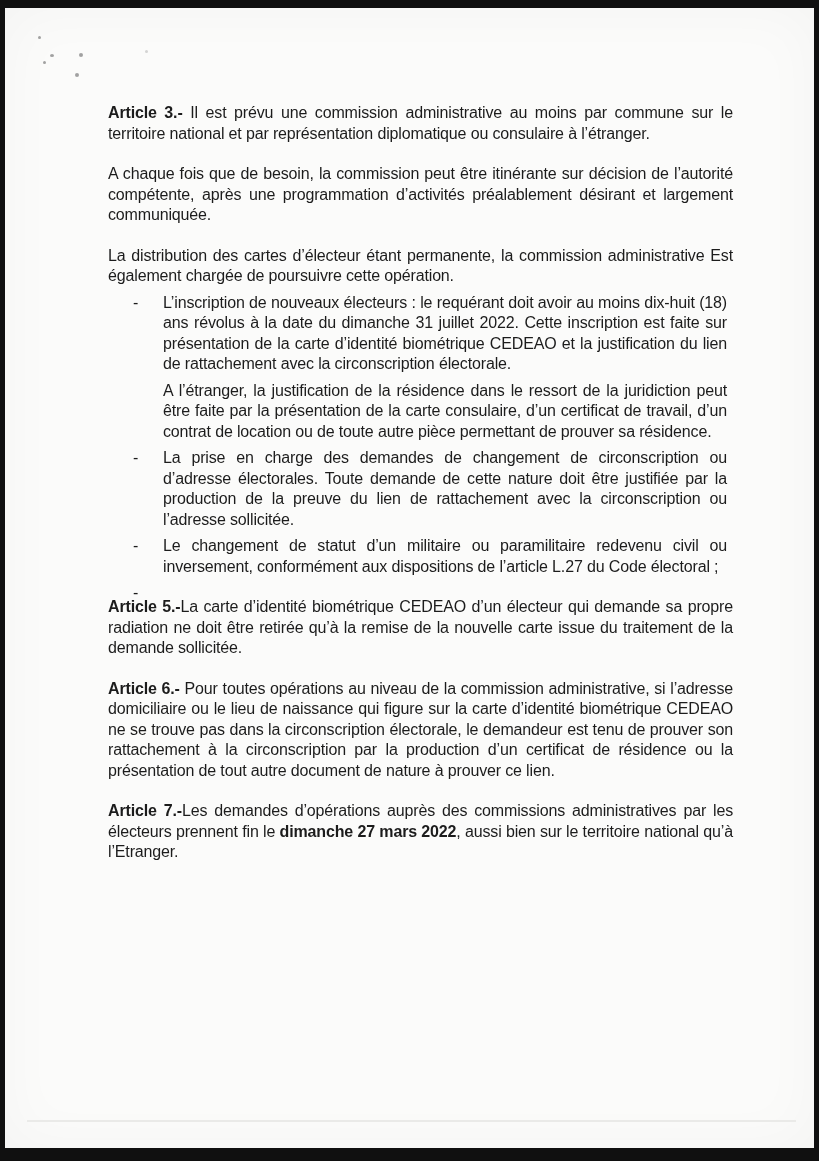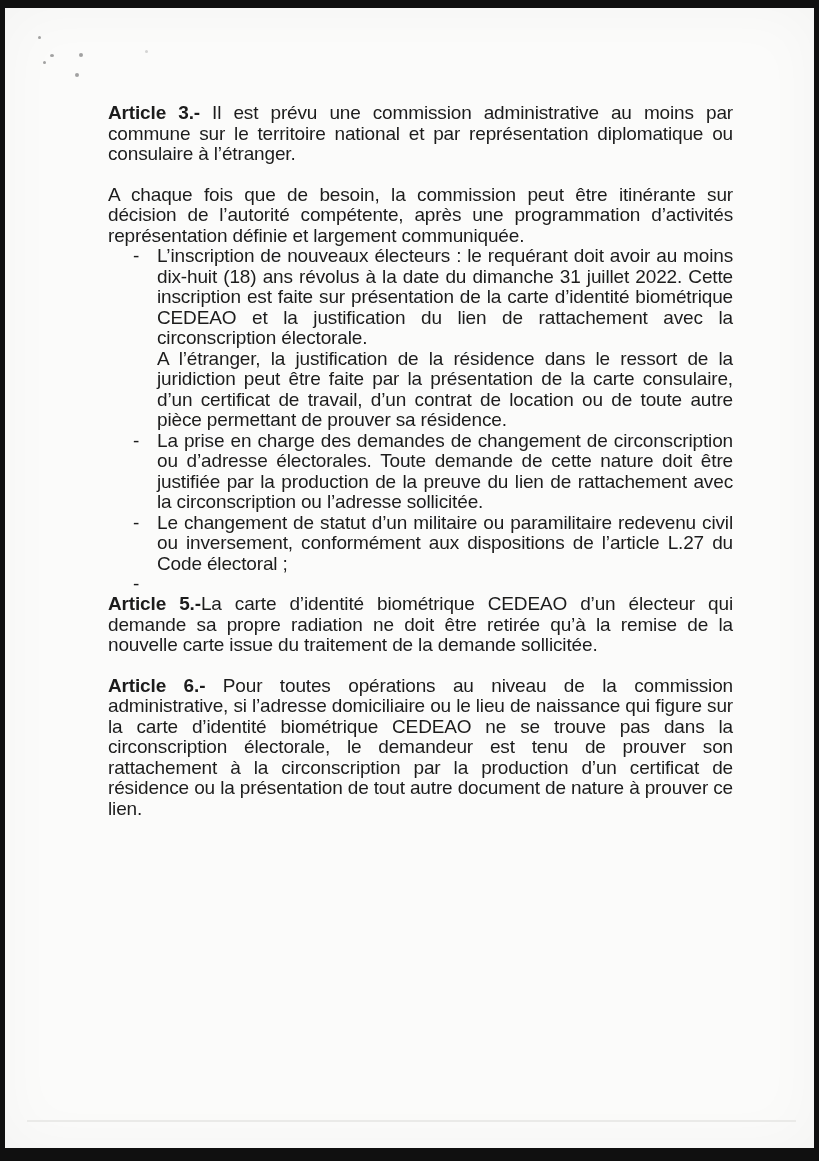--- a/index.html
+++ b/index.html
@@ -13,33 +13,33 @@
   .page {
     position: absolute;
     left: 5px; top: 8px;
     width: 809px; height: 1140px;
     background: #fbfbfa;
     box-shadow: inset 0 0 60px rgba(0,0,0,0.03);
   }
   .content {
     padding: 95px 81px 0 103px;
     color: #1c1c1c;
-    font-size: 19px;
+    font-size: 16px;
     line-height: 20.5px;
     text-align: justify;
     letter-spacing: -0.15px;
   }
   p.para { margin: 20px 0 0 0; }
   p.para.first { margin-top: 0; }
   p.para.gap-lg { }
   .lbl { font-weight: bold; }
   ul.dash-list { margin: 0; padding: 0; list-style: none; }
   li.dash-item { position: relative; padding-left: 49px; }
   li.dash-item .dash { position: absolute; left: 25px; top: 0; }
-  .item-text { margin: 0; }
+  .item-text { margin: 6px; }
   .speckles i {
     position: absolute;
     width: 3px; height: 3px;
     background: #8b8b8b;
     border-radius: 50%;
     opacity: 0.8;
   }
   .scan-line {
     position: absolute;
     left: 22px; right: 18px;
@@ -60,22 +60,23 @@
       <i style="left:38px; top:53px;"></i>
       <i style="left:74px; top:45px; width:4px; height:4px;"></i>
       <i style="left:70px; top:65px; width:4px; height:4px;"></i>
       <i style="left:140px; top:42px; opacity:0.35;"></i>
     </div>
 
     <div class="content">
 
       <p class="para first"><b class="lbl">Article 3.-</b><span> Il est prévu une commission administrative au moins par commune sur le territoire national et par représentation diplomatique ou consulaire à l’étranger.</span></p>
 
-      <p class="para">A chaque fois que de besoin, la commission peut être itinérante sur décision de l’autorité compétente, après une programmation d’activités représentation définie et largement communiquée.</p>
+      <p class="para">A chaque fois que de besoin, la commission peut être itinérante sur décision de l’autorité compétente, après une programmation d’activités préalablement désirant et largement communiquée.</p>
 
+      <p class="para">La distribution des cartes d’électeur étant permanente, la commission administrative Est également chargée de poursuivre cette opération.</p>
 
 
       <ul class="dash-list">
         <li class="dash-item">
           <span class="dash">-</span>
           <div class="item-text">L’inscription de nouveaux électeurs : le requérant doit avoir au moins dix-huit (18) ans révolus à la date du dimanche 31 juillet 2022. Cette inscription est faite sur présentation de la carte d’identité biométrique CEDEAO et la justification du lien de rattachement avec la circonscription électorale.</div>
           <div class="item-text">A l’étranger, la justification de la résidence dans le ressort de la juridiction peut être faite par la présentation de la carte consulaire, d’un certificat de travail, d’un contrat de location ou de toute autre pièce permettant de prouver sa résidence.</div>
         </li>
         <li class="dash-item">
           <span class="dash">-</span>
@@ -87,19 +88,20 @@
         </li>
         <li class="dash-item">
           <span class="dash">-</span>
         </li>
       </ul>
 
       <p class="para gap-lg"><b class="lbl">Article 5.-</b><span>La carte d’identité biométrique CEDEAO d’un électeur qui demande sa propre radiation ne doit être retirée qu’à la remise de la nouvelle carte issue du traitement de la demande sollicitée.</span></p>
 
       <p class="para"><b class="lbl">Article 6.-</b><span> Pour toutes opérations au niveau de la commission administrative, si l’adresse domiciliaire ou le lieu de naissance qui figure sur la carte d’identité biométrique CEDEAO ne se trouve pas dans la circonscription électorale, le demandeur est tenu de prouver son rattachement à la circonscription par la production d’un certificat de résidence ou la présentation de tout autre document de nature à prouver ce lien.</span></p>
 
+      <p class="para"><b class="lbl">Article 7.-</b><span>Les demandes d’opérations auprès des commissions administratives par les électeurs prennent fin le </span><b>dimanche 27 mars 2022</b><span>, aussi bien sur le territoire national qu’à l’Etranger.</span></p>
 
     </div>
 
     <div class="scan-line"></div>
 
   </div>
 </div>
 
 </body></html>

